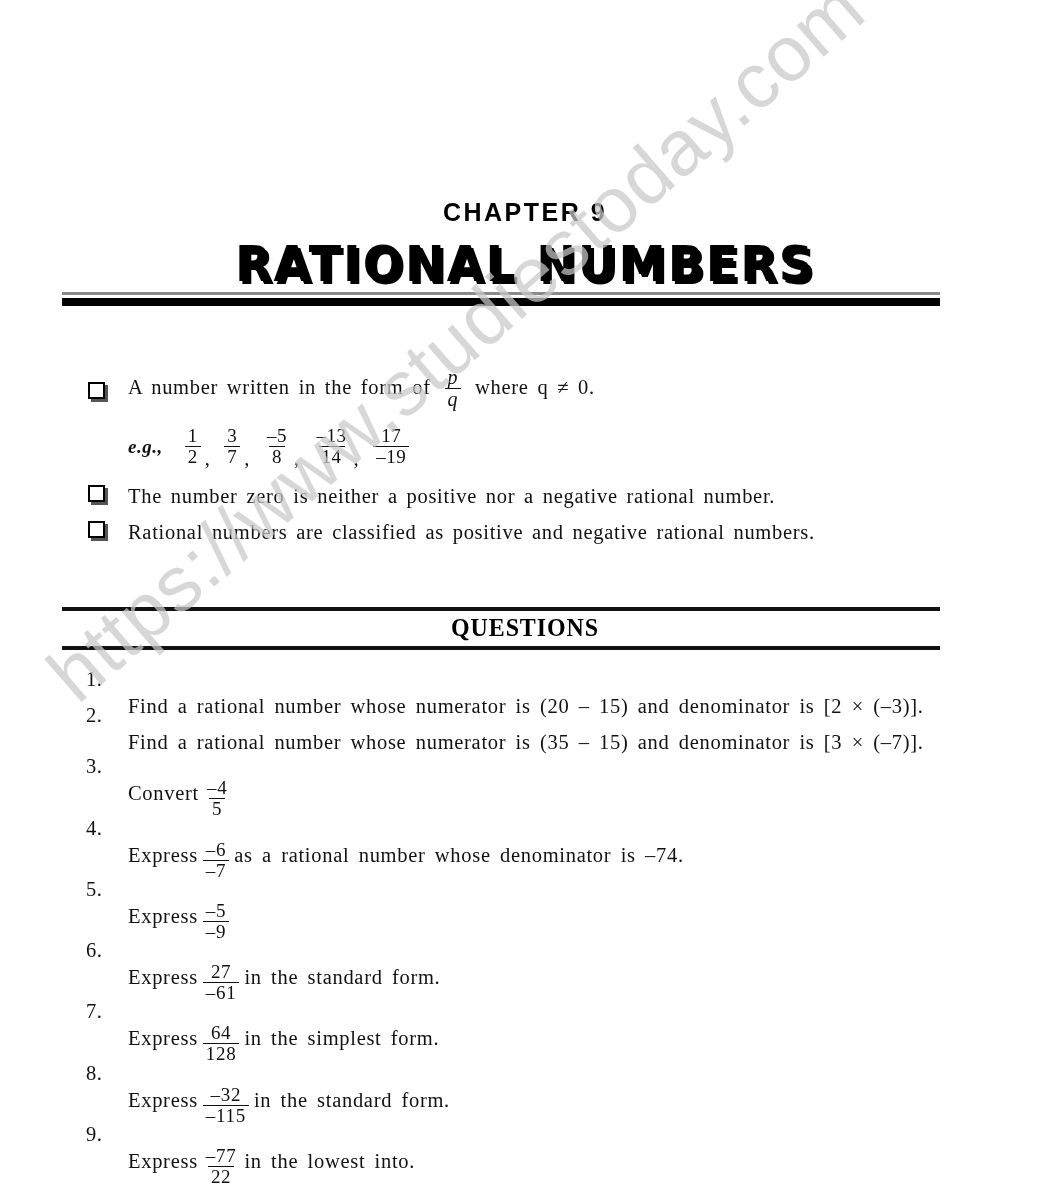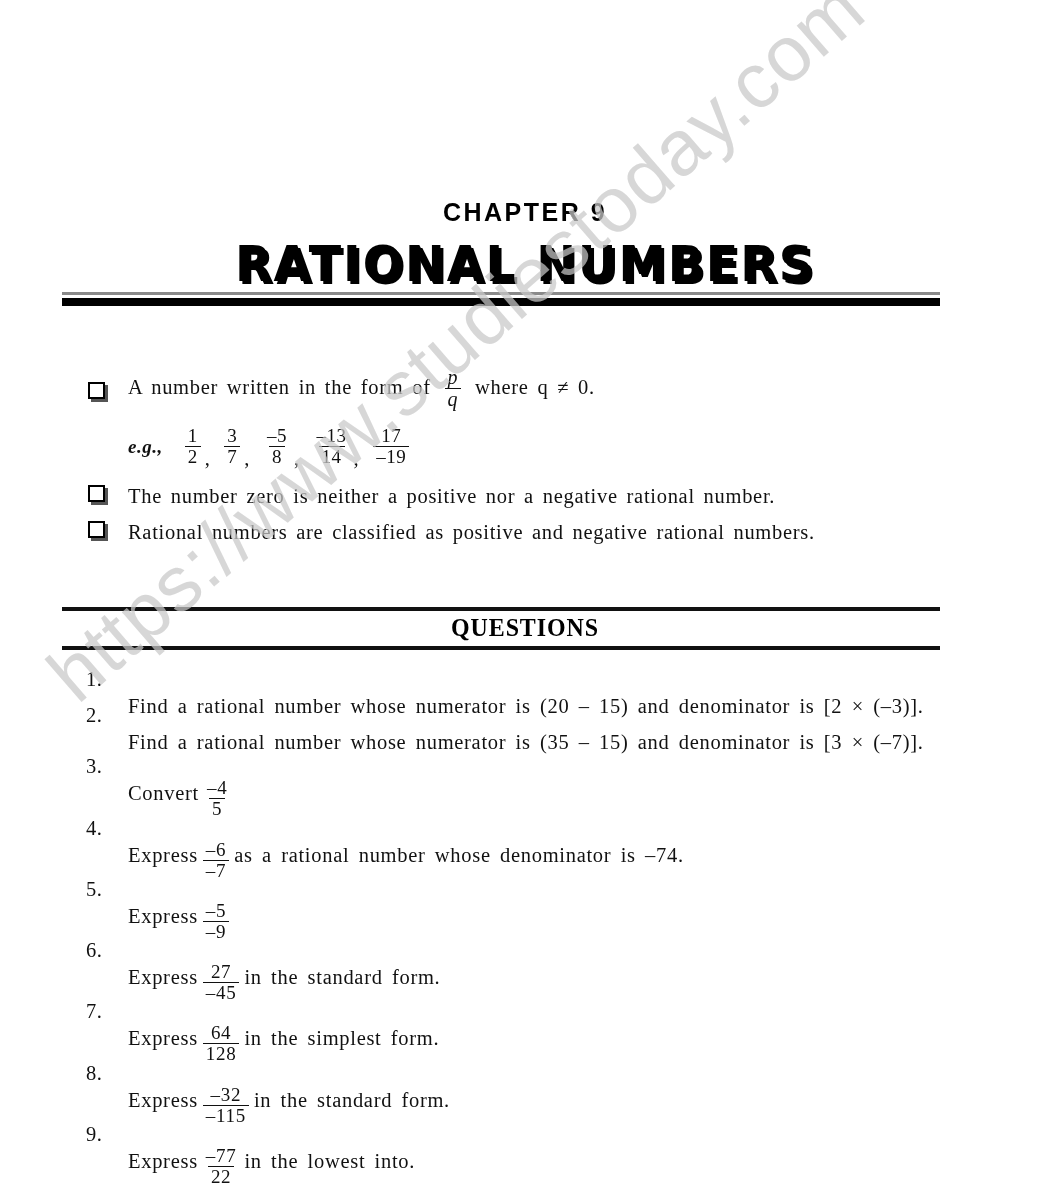--- a/index.html
+++ b/index.html
@@ -345,21 +345,21 @@
       </span>
     </div>
   </div>
 
   <div class="q-row" style="top:939px;">
     <div class="q-num">6.</div>
     <div class="q-text">
       <span class="seg">Express</span>
       <span class="frac">
         <span class="num">27</span>
-        <span class="den">–45</span>
+        <span class="den">–61</span>
       </span>
       <span class="seg">in the standard form.</span>
     </div>
   </div>
 
   <div class="q-row" style="top:1000px;">
     <div class="q-num">7.</div>
     <div class="q-text">
       <span class="seg">Express</span>
       <span class="frac">

